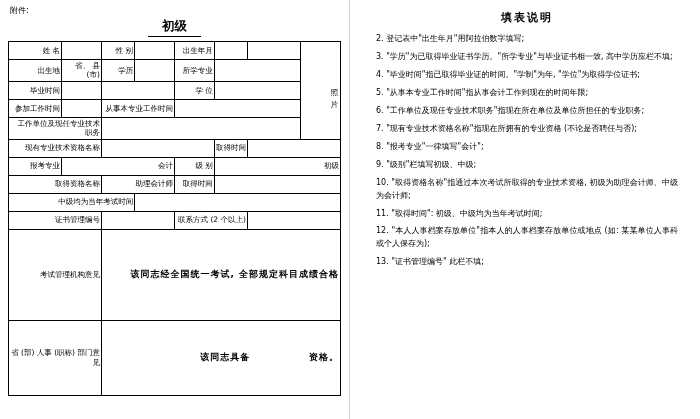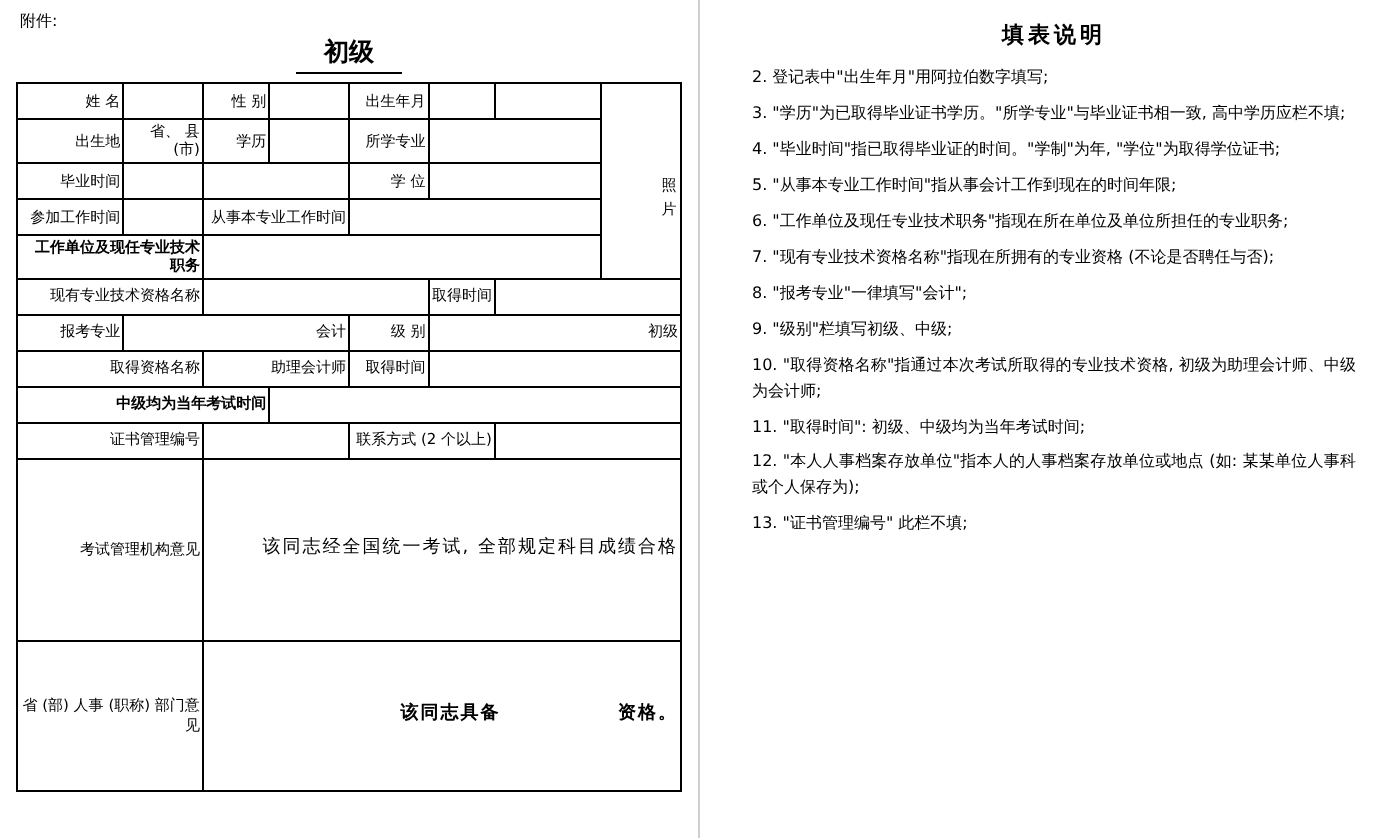--- a/index.html
+++ b/index.html
@@ -73,37 +73,37 @@
   table.form td {
     border: 1px solid #000;
     font-size: 7.5px;
     line-height: 1.25;
     text-align: right;
     vertical-align: middle;
     padding: 1px 1px;
     height: 15px;
     word-break: break-all;
   }
-  td.tall  { height: 26px; font-weight: bold; }
+  td.tall  { height: 26px; }
   td.tall2 { height: 32px; }
   td.photo {
     font-size: 7.5px;
     letter-spacing: 0;
     line-height: 1.4;
   }
   .vert {
     writing-mode: vertical-rl;
     text-orientation: upright;
     letter-spacing: 1px;
     display: inline-block;
   }
   td.left-align { text-align: left; padding-left: 4px; }
   .opinion-text {
     font-size: 9px;
-    font-weight: normal;
+    font-weight: bold;
     letter-spacing: 1px;
   }
   .opinion-text2 {
     font-size: 9px;
     font-weight: bold;
     letter-spacing: 1px;
   }
   .gap-span { display: inline-block; width: 54px; }
 
   

